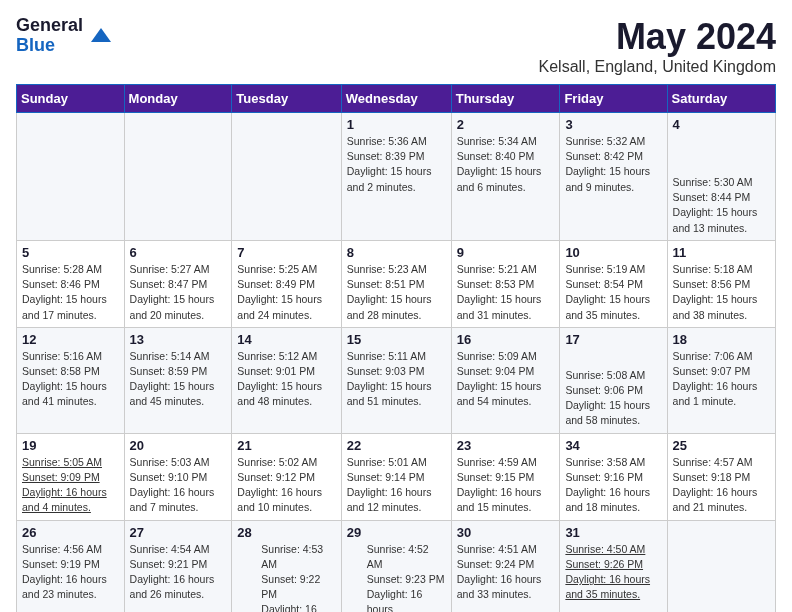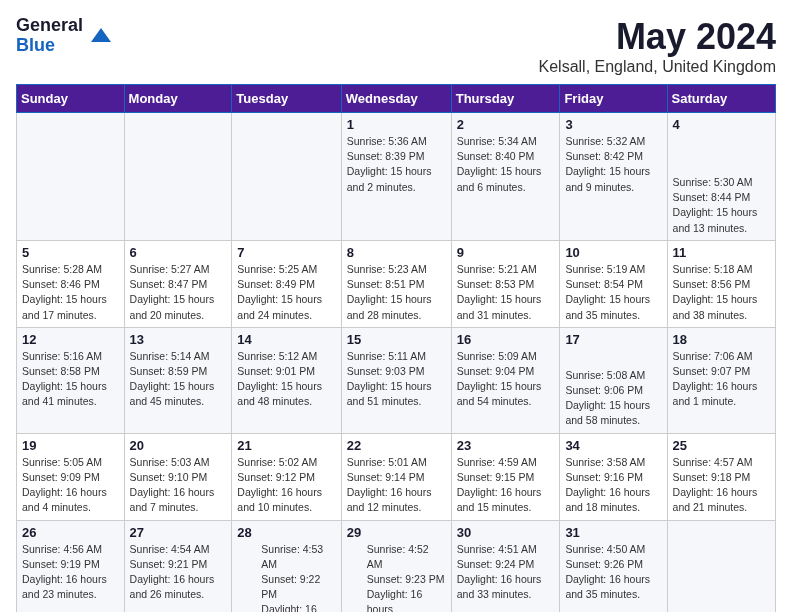--- a/index.html
+++ b/index.html
@@ -265,21 +265,21 @@
           <span class="day-number">18</span>
           <div class="day-info" style="white-space: pre-line;">Sunrise: 7:06 AM
 Sunset: 9:07 PM
 Daylight: 16 hours
 and 1 minute.</div>
         </td>
       </tr>
       <tr>
         <td>
           <span class="day-number">19</span>
-          <div class="day-info" style="white-space: pre-line;">Sunrise: 5:05 AM
+          <div class="day-info" style="white-space: pre-line; text-decoration: underline;">Sunrise: 5:05 AM
 Sunset: 9:09 PM
 Daylight: 16 hours
 and 4 minutes.</div>
         </td>
         <td>
           <span class="day-number">20</span>
           <div class="day-info" style="white-space: pre-line;">Sunrise: 5:03 AM
 Sunset: 9:10 PM
 Daylight: 16 hours
 and 7 minutes.</div>
@@ -351,21 +351,21 @@
         </td>
         <td>
           <span class="day-number">30</span>
           <div class="day-info" style="white-space: pre-line;">Sunrise: 4:51 AM
 Sunset: 9:24 PM
 Daylight: 16 hours
 and 33 minutes.</div>
         </td>
         <td>
           <span class="day-number">31</span>
-          <div class="day-info" style="white-space: pre-line;">Sunrise: 4:50 AM
+          <div class="day-info" style="white-space: pre-line; text-decoration: underline;">Sunrise: 4:50 AM
 Sunset: 9:26 PM
 Daylight: 16 hours
 and 35 minutes.</div>
         </td>
         <td class="empty-cell"></td>
       </tr>
     </tbody>
 </table>
 
 </body></html>

